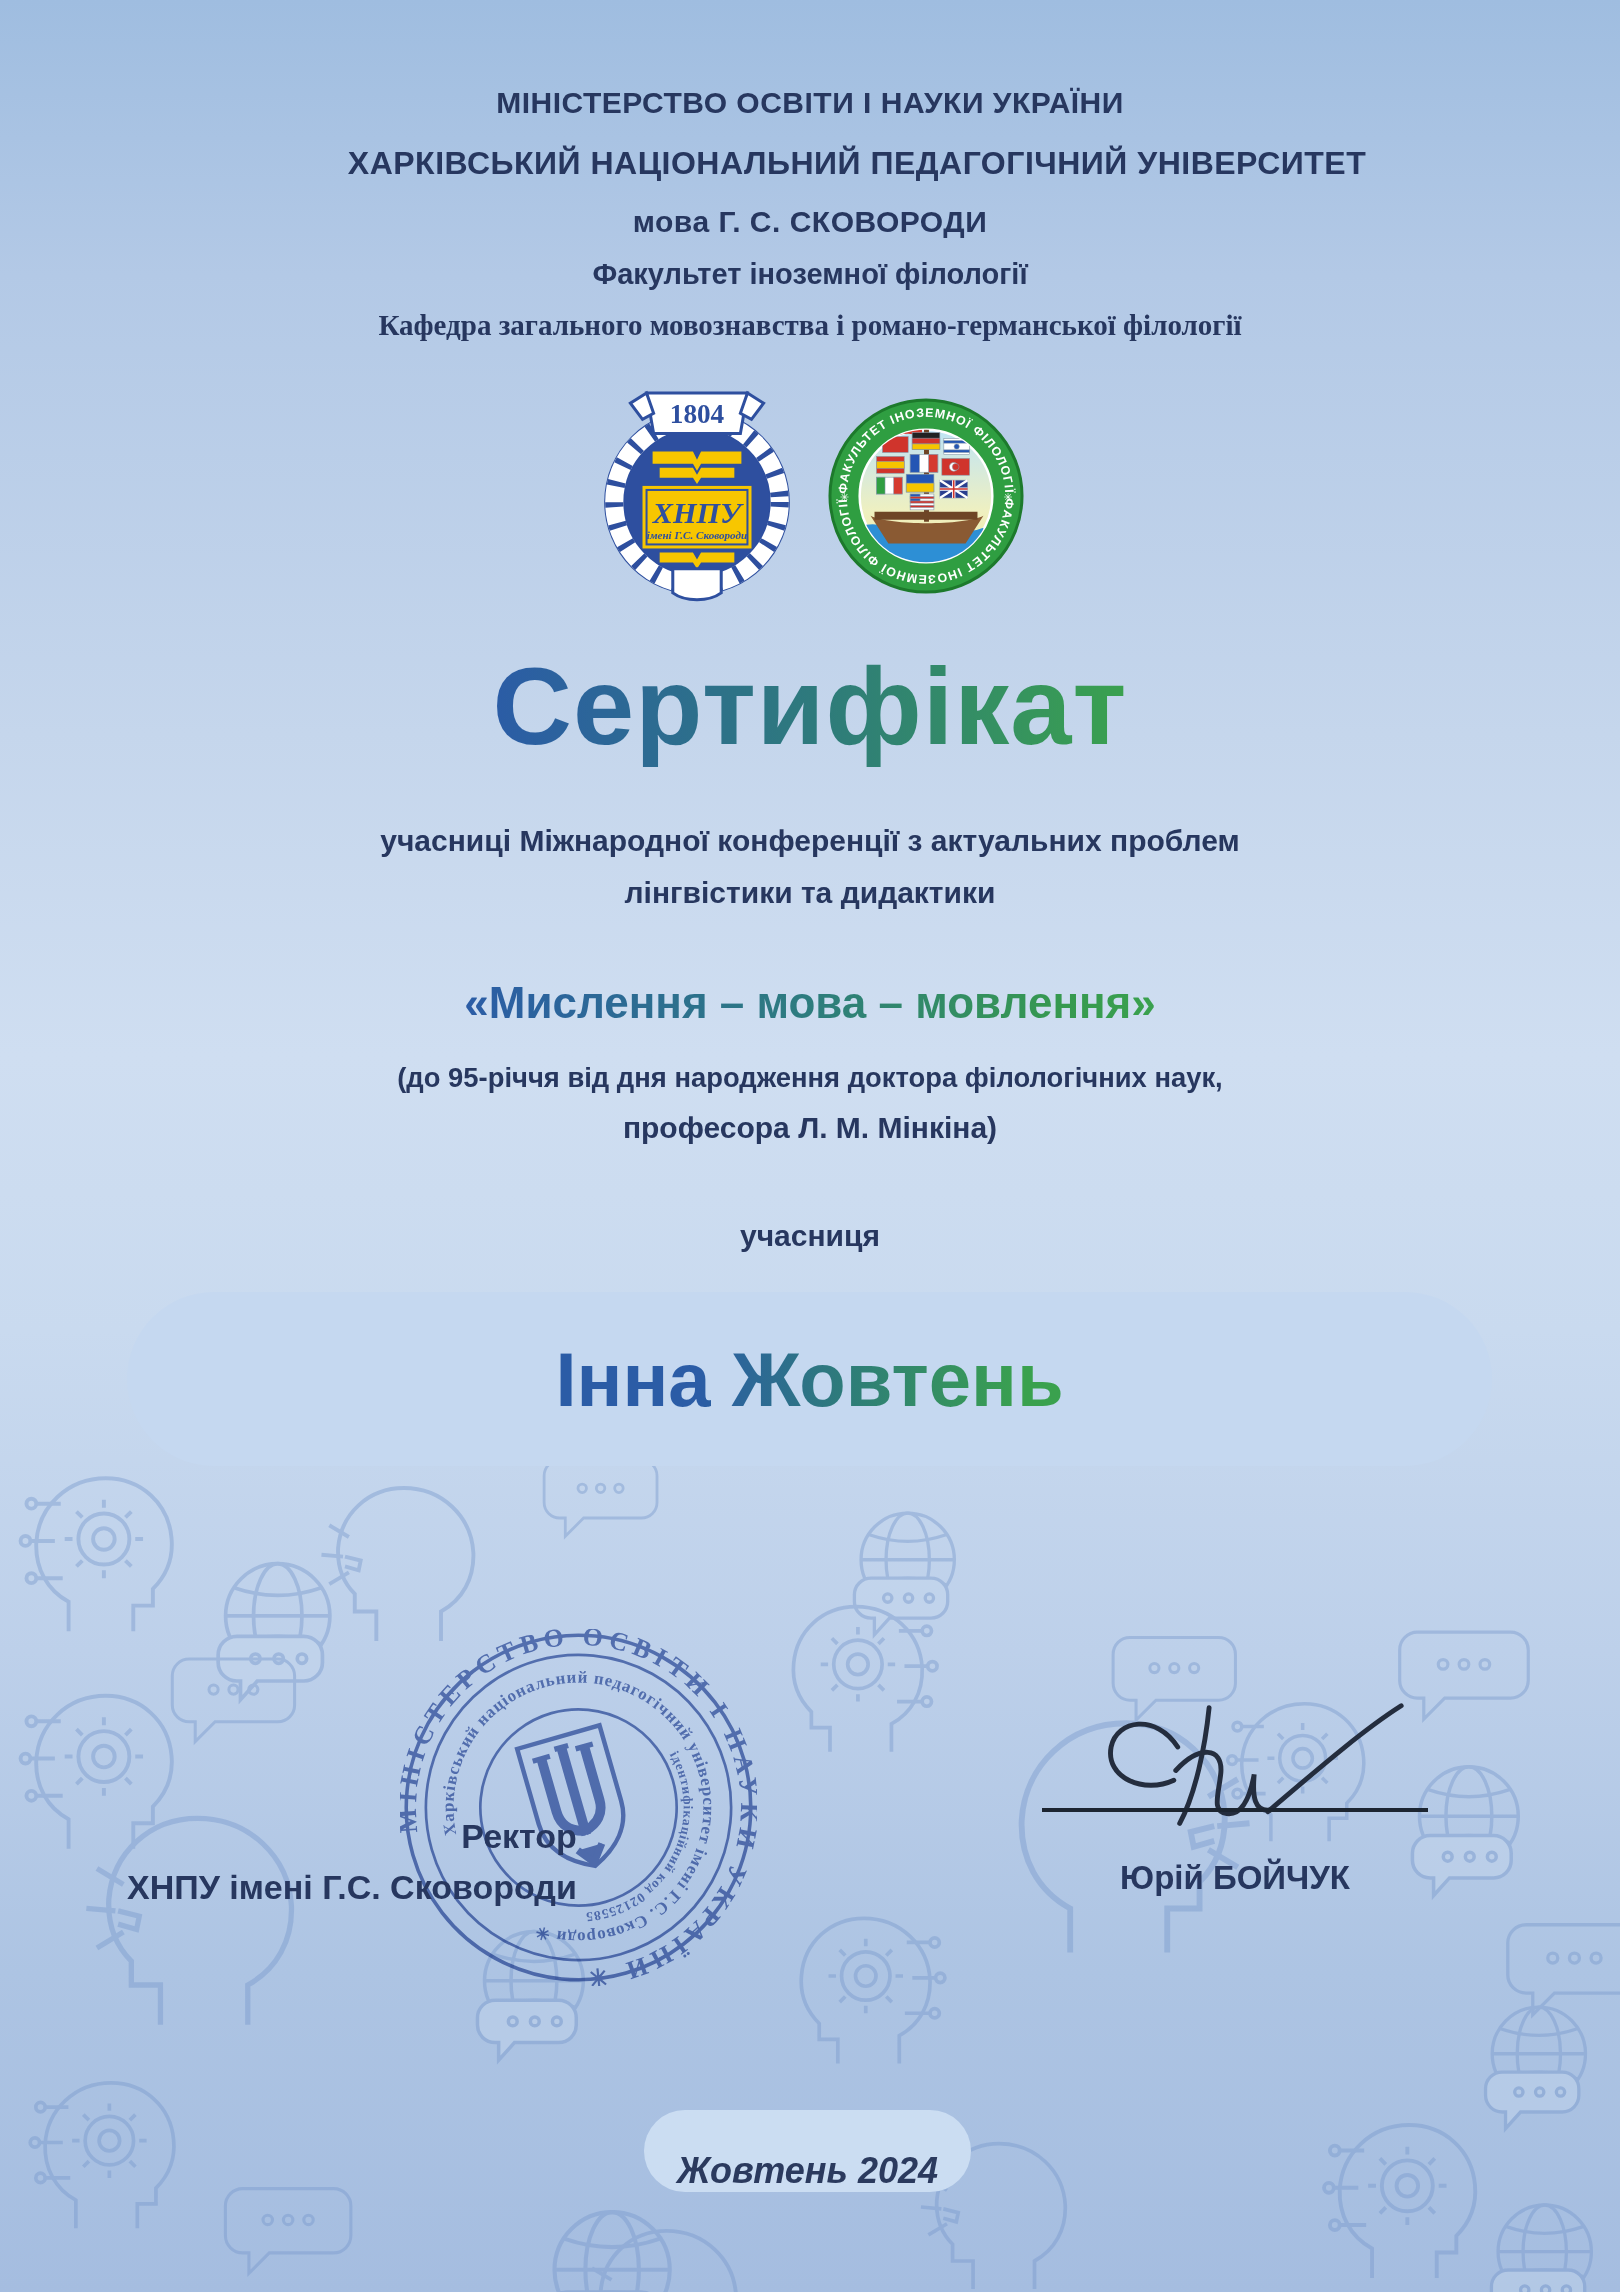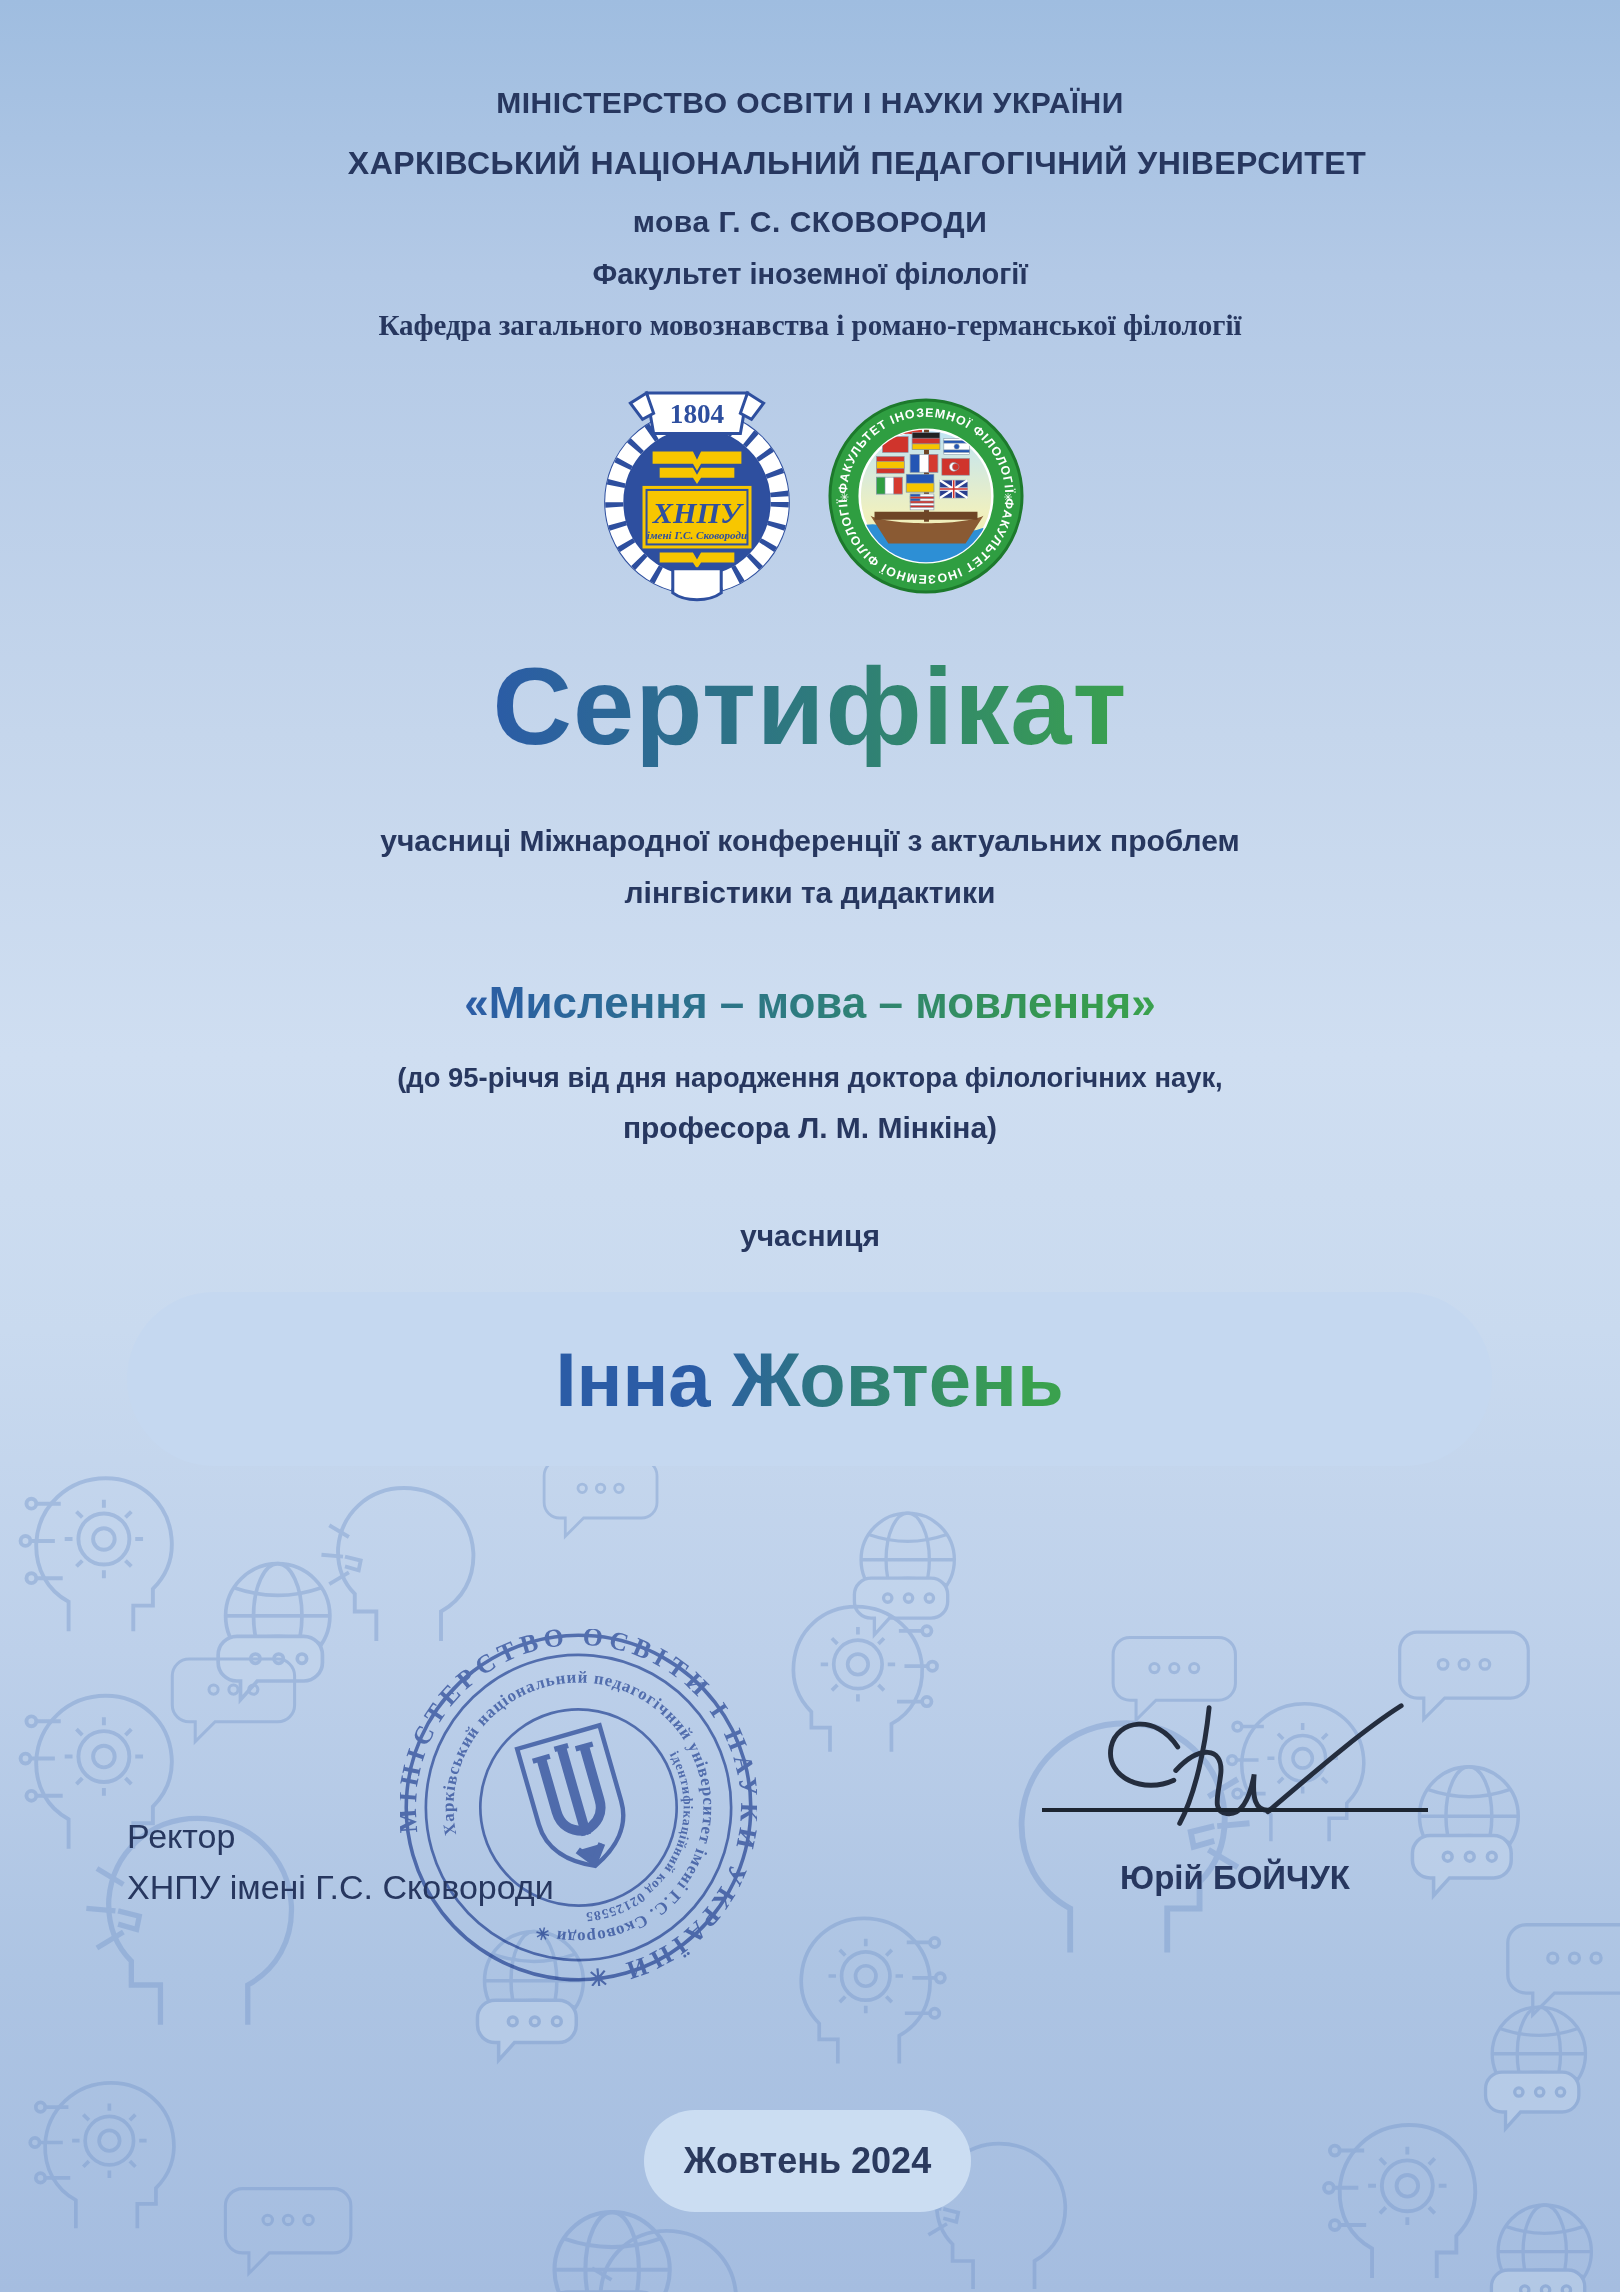--- a/index.html
+++ b/index.html
@@ -33,28 +33,28 @@
   .name-pill{
     position:absolute;left:127px;top:1292px;width:1365px;height:174px;
     background:#c5d8f0;border-radius:87px;z-index:1;
     display:flex;align-items:center;justify-content:center;
   }
   .name-pill .grad{
     font-size:76px;font-weight:bold;
     background:linear-gradient(90deg,#2b5ca6 0%,#2b5ca6 28%,#2e7d78 58%,#3aa14e 92%);
     -webkit-background-clip:text;background-clip:text;
   }
-  .rector{position:absolute;left:127px;top:1811px;z-index:3;color:#27375f;font-weight:normal;font-size:34px;line-height:51px;text-align:left;}
+  .rector{position:absolute;left:127px;top:1811px;z-index:3;color:#27375f;font-weight:bold;font-size:34px;line-height:51px;text-align:right;}
   .sig-block{position:absolute;left:1042px;top:1686px;width:386px;z-index:3;text-align:center;}
   .sig-scribble{position:absolute;left:19.6px;top:9.8px;width:353px;height:147px;}
   .sig-line{position:absolute;left:0;top:122px;width:386px;height:3.9px;background:#1c2531;}
   .sig-name{position:absolute;left:0;top:173px;width:386px;font-size:33px;font-weight:bold;color:#27375f;}
   .date-pill{
-    position:absolute;left:644px;top:2110px;width:327px;height:102px;border-radius:51px;
-    background:#cbddf2;display:flex;align-items:center;justify-content:center;z-index:1;
+    position:absolute;left:644px;top:2110px;width:327px;height:82px;border-radius:51px;
+    background:#cbddf2;display:flex;align-items:flex-end;justify-content:center;z-index:1;font-style:italic;
   }
   .date-pill span{font-size:36px;font-weight:bold;color:#2b3a5e;}
   .stamp{position:absolute;left:400px;top:1629px;width:357px;height:357px;z-index:2;opacity:.82;mix-blend-mode:multiply;filter:blur(0.4px);}
   .wm{position:absolute;left:0;top:0;width:1620px;height:2293px;z-index:0;}
   .logo-uni{width:202px;height:222px;}
   .logo-fac{width:198px;height:198px;}
 </style>
 </head>
 <body>
 

